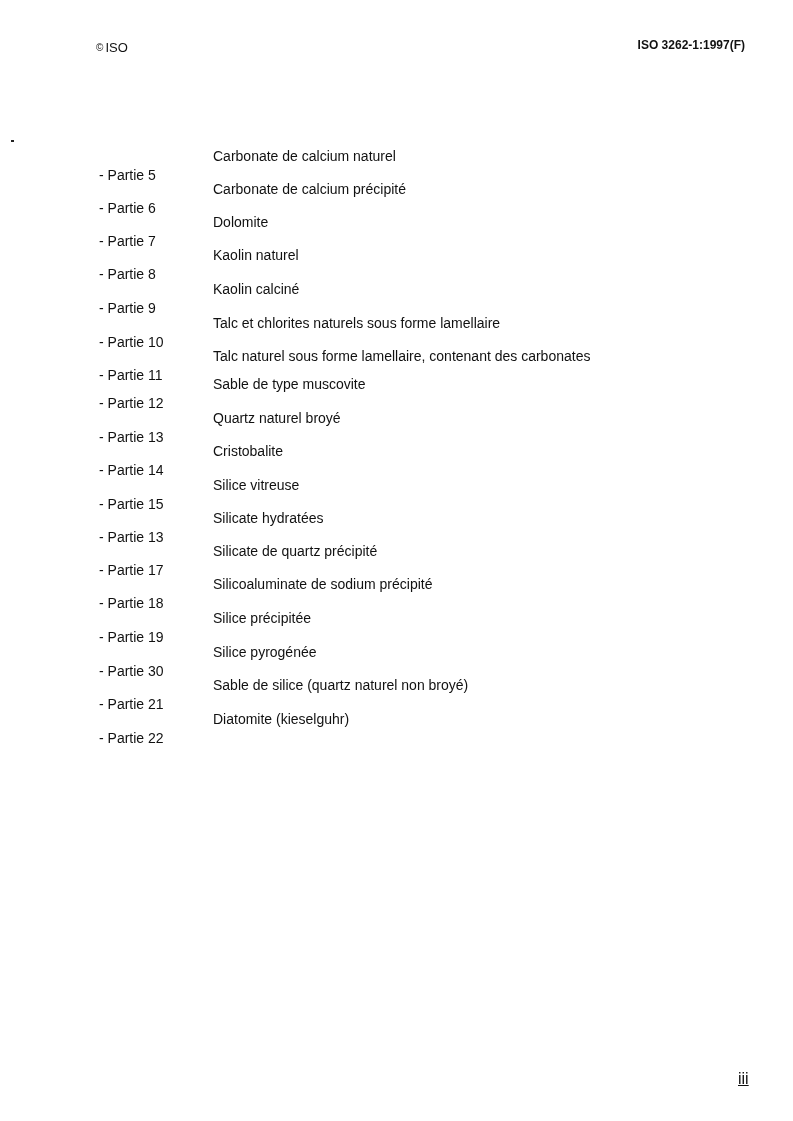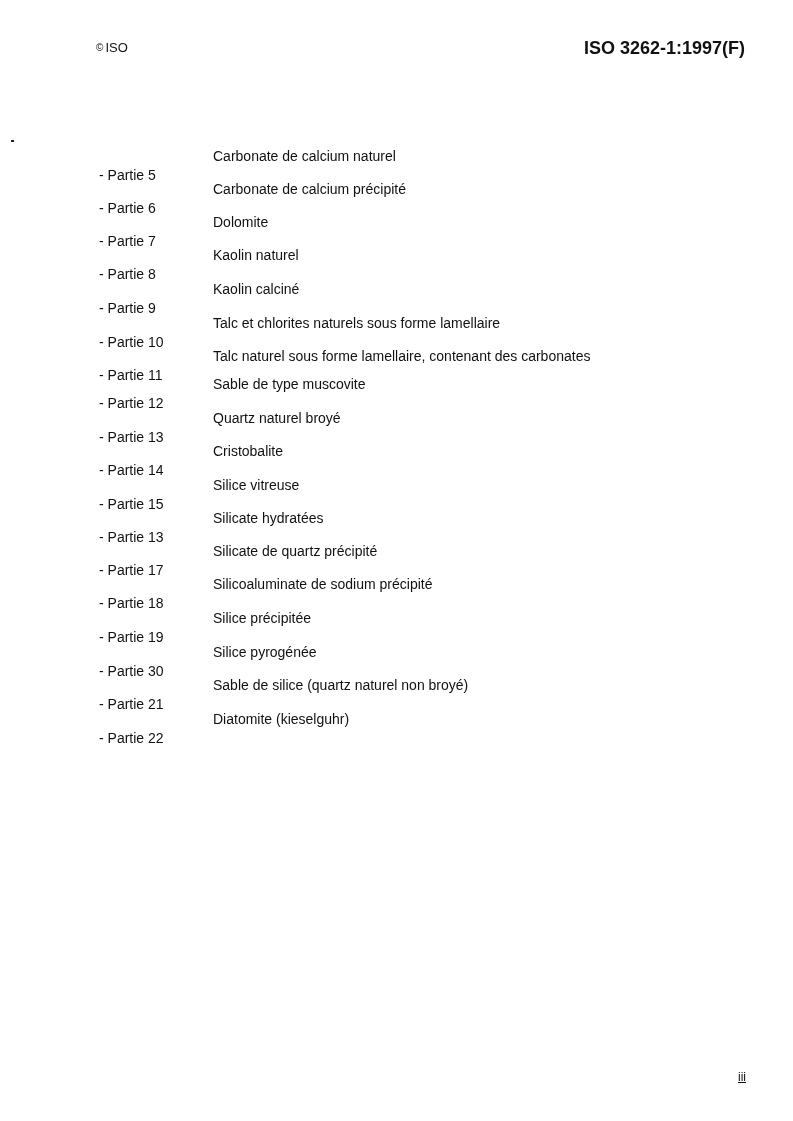--- a/index.html
+++ b/index.html
@@ -23,21 +23,21 @@
     }
     .header-left .copy {
       font-size: 10px;
       margin-right: 2px;
       vertical-align: 1px;
     }
     .header-right {
       position: absolute;
       right: 48px;
       top: 38px;
-      font-size: 18px;
+      font-size: 12px;
       font-weight: bold;
     }
     .stray-mark {
       position: absolute;
       left: 11px;
       top: 140px;
       width: 3px;
       height: 2px;
       background: #222;
     }
@@ -66,21 +66,21 @@
     .part-title {
       position: absolute;
       left: 114px;
       top: 0;
       margin-top: 29px;
     }
     .page-number {
       position: absolute;
       left: 738px;
       top: 1070px;
-      font-size: 12px;
+      font-size: 16px;
       text-decoration: underline;
     }
   </style>
 </head>
 <body>
 
 <div class="header-left">
   <span class="copy">©</span><span>ISO</span>
 </div>
 <div class="header-right">ISO 3262-1:1997(F)</div>

